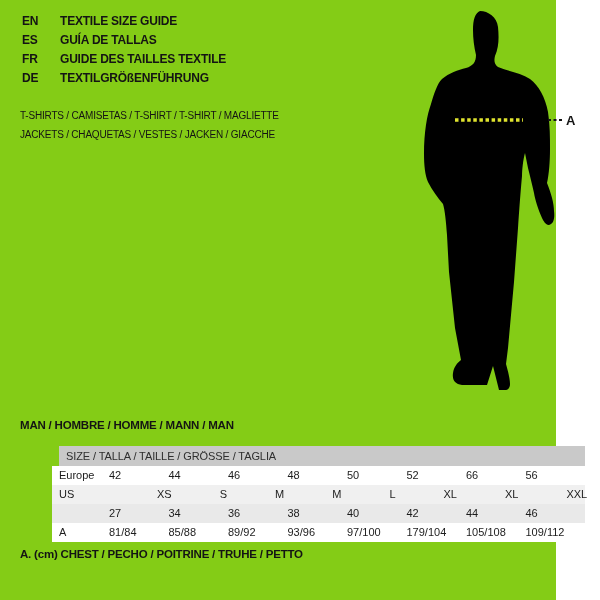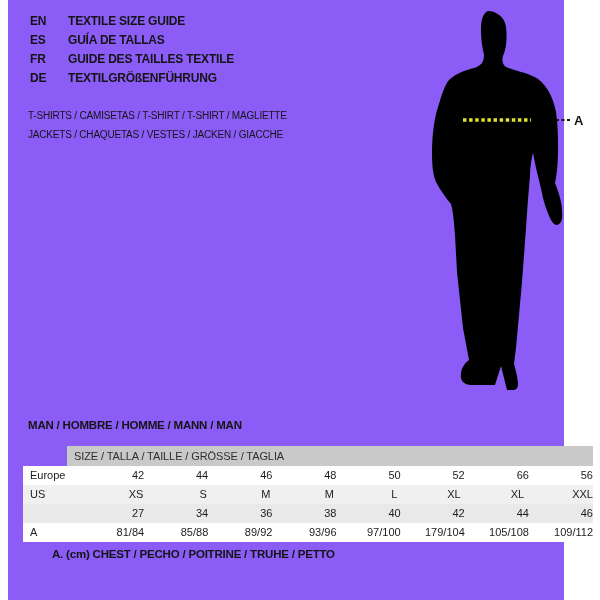--- a/index.html
+++ b/index.html
@@ -1,49 +1,49 @@
 <!DOCTYPE html>
 <html><head>
 <meta charset="utf-8">
 <style>
   html,body{margin:0;padding:0;}
   body{
     width:600px;height:600px;background:#ffffff;
     font-family:"Liberation Sans",sans-serif;color:#141414;
     position:relative;overflow:hidden;
   }
-  .page{position:absolute;left:8px;top:0;width:556px;height:600px;background:#8b5cf6;}
+  .page{position:absolute;left:0;top:0;width:556px;height:600px;background:#84cc16;}
 
   
   .lang-list{position:absolute;left:22px;top:12px;font-weight:bold;font-size:12px;line-height:19px;letter-spacing:-0.2px;}
   .lang-row{display:flex;}
   .lang-code{width:38px;flex:0 0 38px;}
 
   
   .categories{position:absolute;left:20px;top:106px;font-weight:normal;font-size:10px;line-height:19px;letter-spacing:-0.2px;}
 
   
   .figure{position:absolute;left:395px;top:0;width:205px;height:400px;}
 
   
   .section-title{position:absolute;left:20px;top:419px;font-weight:bold;font-size:11.5px;letter-spacing:-0.2px;}
 
   
   .size-table{position:absolute;left:15px;top:446px;width:570px;font-size:11px;color:#1c1c1c;}
   .table-header{height:20px;line-height:20px;background:#c9c9c9;color:#2e2e2e;padding-left:7px;letter-spacing:-0.1px;margin-left:44px;}
-  .trow{display:flex;height:19px;line-height:19px;}
+  .trow{display:flex;height:19px;line-height:19px;margin-left:37px;}
   .trow .rlabel{flex:0 0 50px;width:50px;padding-left:7px;}
-  .trow .cell{flex:1;text-align:right;}
+  .trow .cell{flex:1;text-align:left;}
   .trow.r1{background:#ffffff;}
   .trow.r2{background:#f0f0f0;gap:48px;}
   .trow.r3{background:#e9e9e9;}
   .trow.r4{background:#ffffff;}
 
   
-  .footnote{position:absolute;left:20px;top:548px;font-weight:bold;font-size:11.5px;letter-spacing:-0.2px;margin-left:24px;}
+  .footnote{position:absolute;left:20px;top:548px;font-weight:bold;font-size:11.5px;letter-spacing:-0.2px;}
 </style>
 </head>
 <body>
 
 <div class="page">
 
   <div class="lang-list">
     <div class="lang-row">
       <span class="lang-code">EN</span>
       <span class="lang-label">TEXTILE SIZE GUIDE</span>

